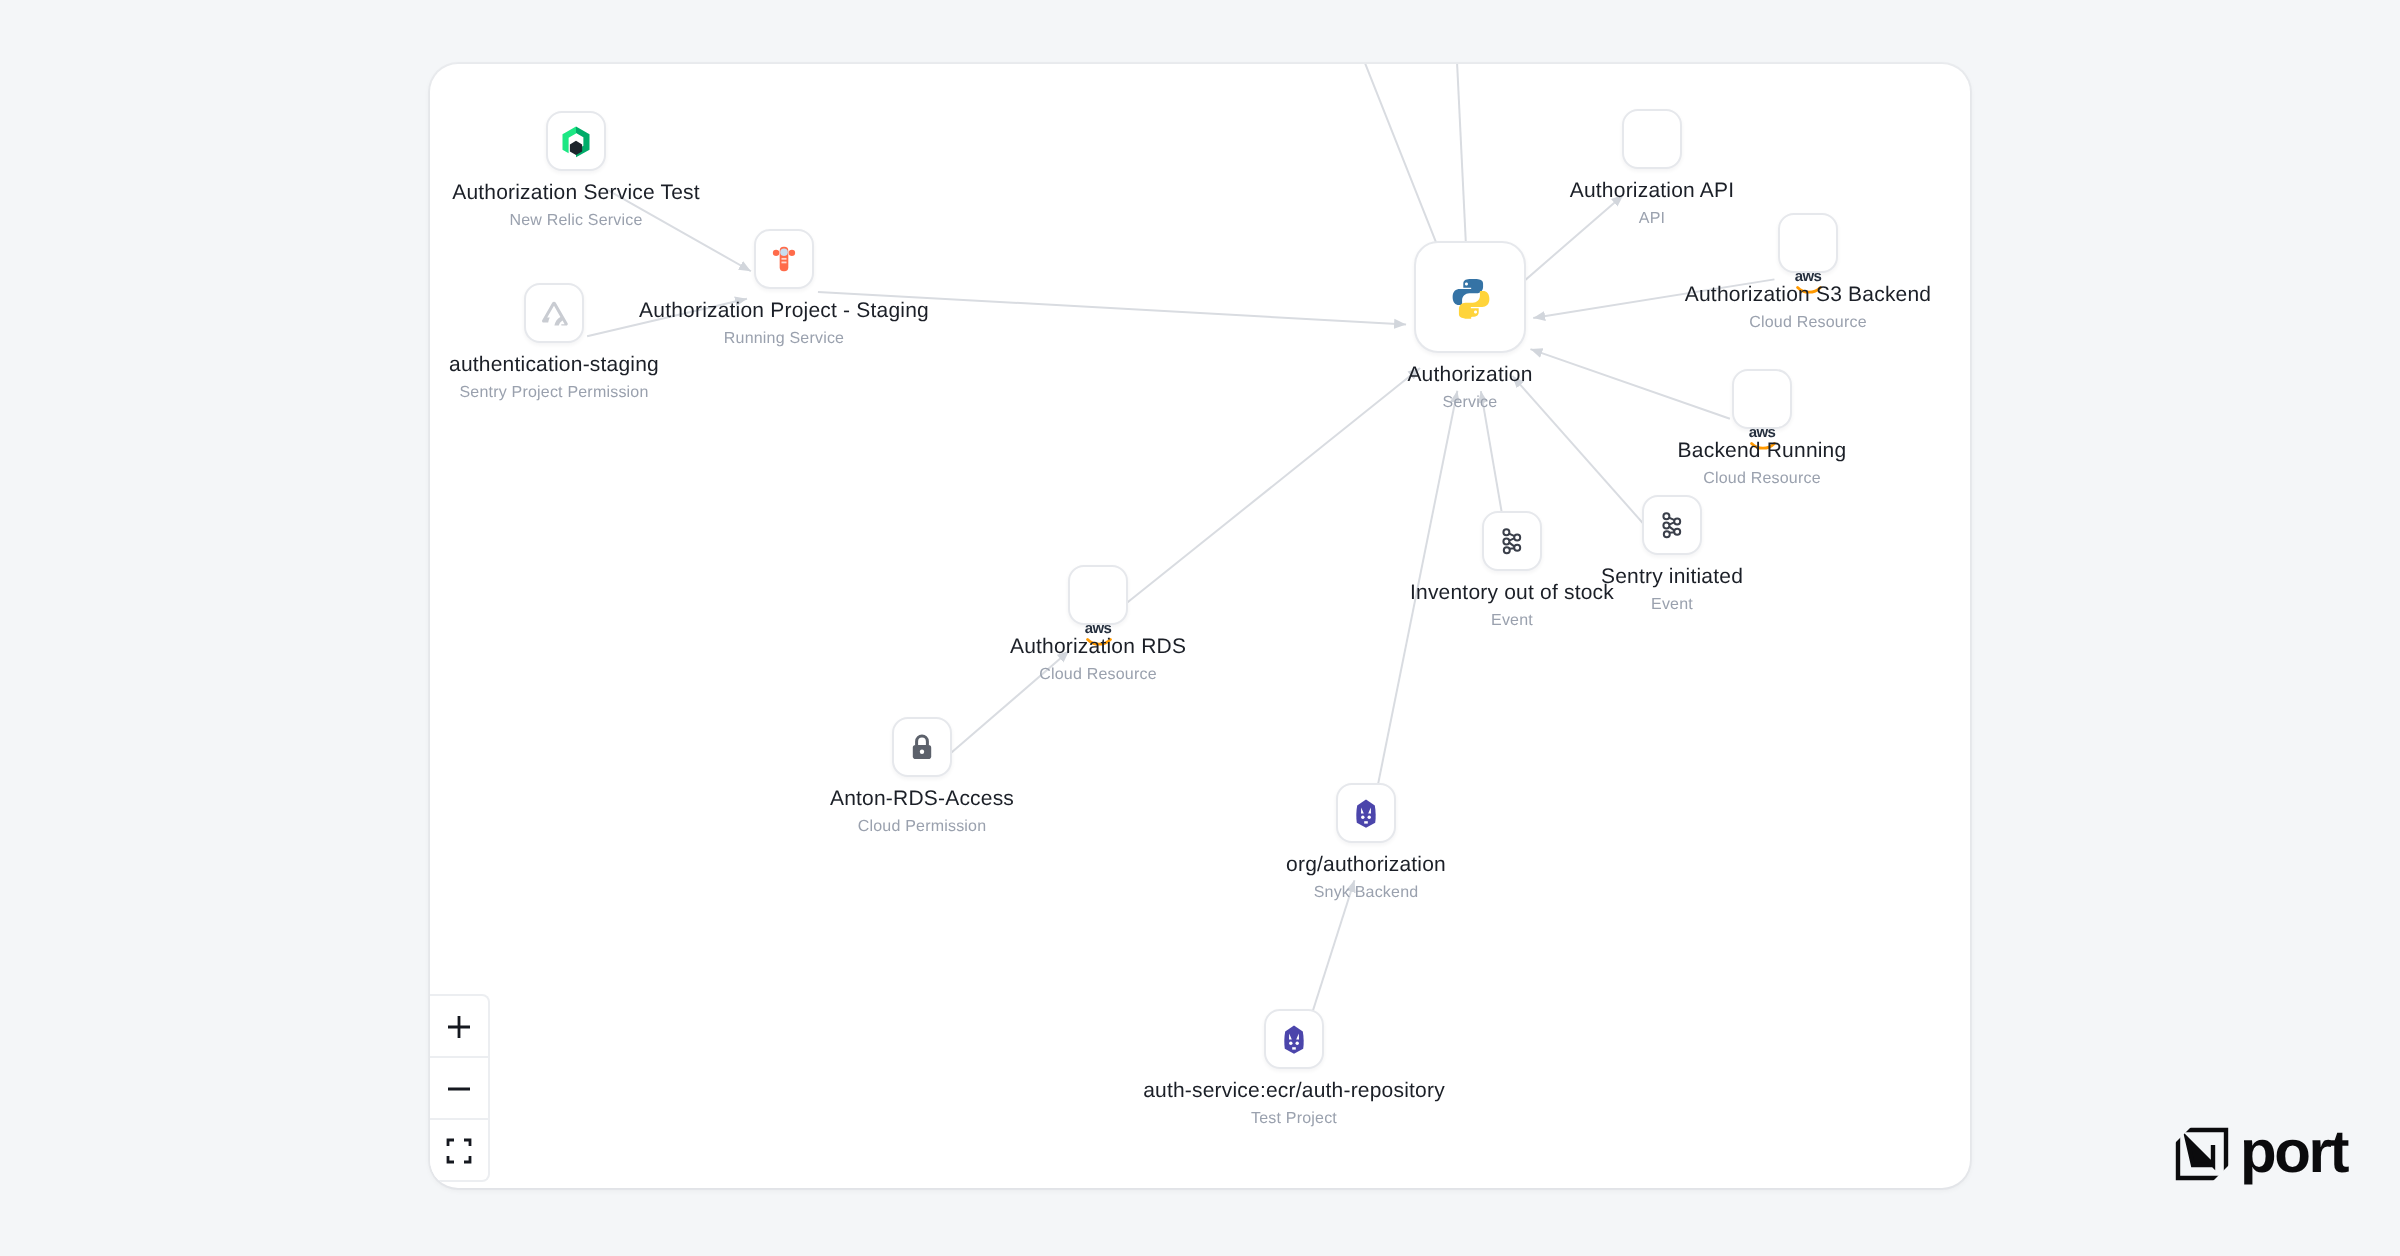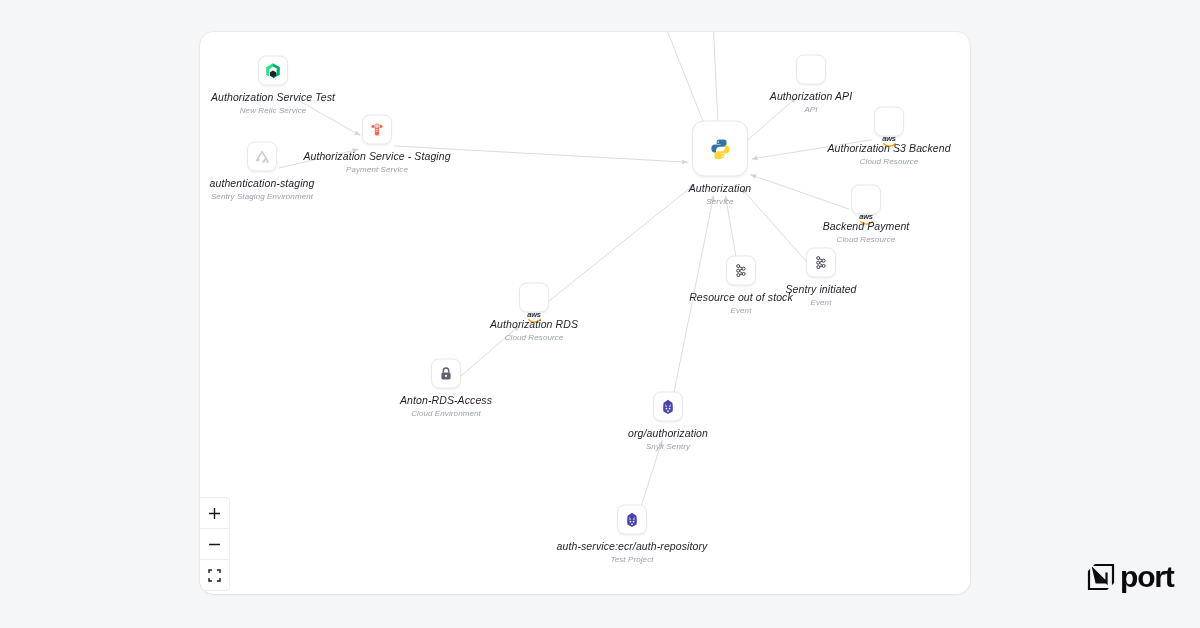--- a/index.html
+++ b/index.html
@@ -9,29 +9,28 @@
   body {
     width: 1200px;
     height: 628px;
     background: #f4f6f8;
     font-family: "Liberation Sans", sans-serif;
     overflow: hidden;
     position: relative;
   }
   #canvas-panel {
     position: absolute;
-    left: 200px;
+    left: 215px;
     top: 32px;
     width: 770px;
     height: 562px;
     background: #ffffff;
     border-radius: 14px;
     box-shadow: 0 1px 3px rgba(16,24,40,0.06), 0 0 0 1px rgba(16,24,40,0.04);
     overflow: hidden;
-    font-style: italic;
   }
   #edge-layer {
     position: absolute;
     left: 0;
     top: 0;
     width: 770px;
     height: 562px;
   }
   .node {
     position: absolute;
@@ -181,35 +180,35 @@
               <rect x="7.6" y="3.2" width="4.8" height="13.6" rx="2.2" fill="#ff6b4a"></rect>
               <circle cx="10" cy="6.2" r="2.1" fill="#c8ddf0"></circle>
               <circle cx="5.6" cy="6.6" r="1.8" fill="#ff6b4a"></circle>
               <circle cx="14.4" cy="6.6" r="1.8" fill="#ff6b4a"></circle>
               <rect x="8.6" y="9.4" width="2.8" height="1" fill="#ffd7cc"></rect>
               <rect x="8.6" y="11.4" width="2.8" height="1" fill="#ffd7cc"></rect>
             </svg>
           </div>
         </div>
         <div class="node-labels">
-          <div class="node-title">Authorization Service - Staging</div>
-          <div class="node-sub">Payment Service</div>
+          <div class="node-title">Authorization Project - Staging</div>
+          <div class="node-sub">Running Service</div>
         </div>
       </div>
       <div class="node" style="left: 62px; top: 140px;">
         <div class="node-box">
           <div style="display: flex; align-items: center; justify-content: center;">
             <svg width="18" height="18" viewBox="0 0 18 18">
               <path d="M9 3.4 C8.6 3.4 8.3 3.6 8.1 3.9 L3.1 12.6 C2.8 13.1 3.2 13.8 3.8 13.8 L6.1 13.8 C6.2 12.9 6.5 12.1 6.9 11.3 L5.6 11.3 L9 5.4 L12.2 11 C10.6 11.9 9.5 13.5 9.2 15.3 L11.4 15.3 C11.7 14.2 12.4 13.3 13.3 12.8 L14.3 14.6 L12.6 14.6 C12.7 14.8 12.7 15.1 12.7 15.3 L15.1 15.3 C15.7 15.3 16.1 14.6 15.8 14.1 L9.9 3.9 C9.7 3.6 9.4 3.4 9 3.4 Z" fill="#c9ccd2"></path>
             </svg>
           </div>
         </div>
         <div class="node-labels">
           <div class="node-title">authentication-staging</div>
-          <div class="node-sub">Sentry Staging Environment</div>
+          <div class="node-sub">Sentry Project Permission</div>
         </div>
       </div>
       <div class="node" style="left: 611px; top: 53px;">
         <div class="node-box">
           <div style="display: flex; align-items: center; justify-content: center;"></div>
         </div>
         <div class="node-labels">
           <div class="node-title">Authorization API</div>
           <div class="node-sub">API</div>
         </div>
@@ -245,21 +244,21 @@
       <div class="node" style="left: 666px; top: 183px;">
         <div class="node-box">
           <div class="aws-icon" style="display: flex; align-items: center; justify-content: center;">
             <div class="aws-text">aws</div>
             <svg width="13" height="5" viewBox="0 0 13 5">
               <path d="M0.8 1.2 C4 4.4 9 4.4 12.2 1.2" stroke="#ff9900" stroke-width="1.4" fill="none" stroke-linecap="round"></path>
             </svg>
           </div>
         </div>
         <div class="node-labels">
-          <div class="node-title">Backend Payment</div>
+          <div class="node-title">Backend Running</div>
           <div class="node-sub">Cloud Resource</div>
         </div>
       </div>
       <div class="node" style="left: 621px; top: 246px;">
         <div class="node-box">
           <div style="display: flex; align-items: center; justify-content: center;">
             <svg width="18" height="18" viewBox="0 0 18 18">
               <g stroke="#3a3f4a" stroke-width="0.9" fill="none">
                 <circle cx="6.2" cy="4.6" r="1.5" fill="#fff" stroke="#3a3f4a" stroke-width="1"></circle>
                 <circle cx="11.6" cy="7.2" r="1.5" fill="#fff" stroke="#3a3f4a" stroke-width="1"></circle>
@@ -285,21 +284,21 @@
                 <circle cx="11.6" cy="7.2" r="1.5" fill="#fff" stroke="#3a3f4a" stroke-width="1"></circle>
                 <circle cx="6.2" cy="9.2" r="1.5" fill="#fff" stroke="#3a3f4a" stroke-width="1"></circle>
                 <circle cx="11.6" cy="12.4" r="1.5" fill="#fff" stroke="#3a3f4a" stroke-width="1"></circle>
                 <circle cx="6.4" cy="13.6" r="1.5" fill="#fff" stroke="#3a3f4a" stroke-width="1"></circle>
               </g>
               <path d="M7.5 5.3 L10.3 6.6 M7.6 8.8 L10.3 7.6 M7.6 9.8 L10.3 11.8 M7.7 12.9 L10.3 12.6" stroke="#3a3f4a" stroke-width="1"></path>
             </svg>
           </div>
         </div>
         <div class="node-labels">
-          <div class="node-title">Resource out of stock</div>
+          <div class="node-title">Inventory out of stock</div>
           <div class="node-sub">Event</div>
         </div>
       </div>
       <div class="node" style="left: 334px; top: 281px;">
         <div class="node-box">
           <div class="aws-icon" style="display: flex; align-items: center; justify-content: center;">
             <div class="aws-text">aws</div>
             <svg width="13" height="5" viewBox="0 0 13 5">
               <path d="M0.8 1.2 C4 4.4 9 4.4 12.2 1.2" stroke="#ff9900" stroke-width="1.4" fill="none" stroke-linecap="round"></path>
             </svg>
@@ -315,38 +314,38 @@
           <div style="display: flex; align-items: center; justify-content: center;">
             <svg width="18" height="18" viewBox="0 0 18 18">
               <path d="M6.3 8 V6.2 A2.7 2.7 0 0 1 11.7 6.2 V8" stroke="#5c616b" stroke-width="1.5" fill="none"></path>
               <rect x="4.4" y="8" width="9.2" height="7" rx="1.4" fill="#5c616b"></rect>
               <circle cx="9" cy="11.4" r="1.1" fill="#fff"></circle>
             </svg>
           </div>
         </div>
         <div class="node-labels">
           <div class="node-title">Anton-RDS-Access</div>
-          <div class="node-sub">Cloud Environment</div>
+          <div class="node-sub">Cloud Permission</div>
         </div>
       </div>
       <div class="node" style="left: 468px; top: 390px;">
         <div class="node-box">
           <div style="display: flex; align-items: center; justify-content: center;">
             <svg width="18" height="18" viewBox="0 0 18 18">
               <path d="M9 2.3 L4.6 5.2 C4.1 8 4 11.2 4.4 13.9 L9 16.4 L13.6 13.9 C14 11.2 13.9 8 13.4 5.2 Z" fill="#4b45ab"></path>
               <path d="M6.6 6.2 L7.9 9.2 L6.5 9.2 Z M11.4 6.2 L10.1 9.2 L11.5 9.2 Z" fill="#fff"></path>
               <circle cx="7.4" cy="11.1" r="0.85" fill="#fff"></circle>
               <circle cx="10.6" cy="11.1" r="0.85" fill="#fff"></circle>
               <path d="M8.1 13.1 h1.8 v1.2 h-1.8 z" fill="#fff"></path>
             </svg>
           </div>
         </div>
         <div class="node-labels">
           <div class="node-title">org/authorization</div>
-          <div class="node-sub">Snyk Sentry</div>
+          <div class="node-sub">Snyk Backend</div>
         </div>
       </div>
       <div class="node" style="left: 432px; top: 503px;">
         <div class="node-box">
           <div style="display: flex; align-items: center; justify-content: center;">
             <svg width="18" height="18" viewBox="0 0 18 18">
               <path d="M9 2.3 L4.6 5.2 C4.1 8 4 11.2 4.4 13.9 L9 16.4 L13.6 13.9 C14 11.2 13.9 8 13.4 5.2 Z" fill="#4b45ab"></path>
               <path d="M6.6 6.2 L7.9 9.2 L6.5 9.2 Z M11.4 6.2 L10.1 9.2 L11.5 9.2 Z" fill="#fff"></path>
               <circle cx="7.4" cy="11.1" r="0.85" fill="#fff"></circle>
               <circle cx="10.6" cy="11.1" r="0.85" fill="#fff"></circle>

